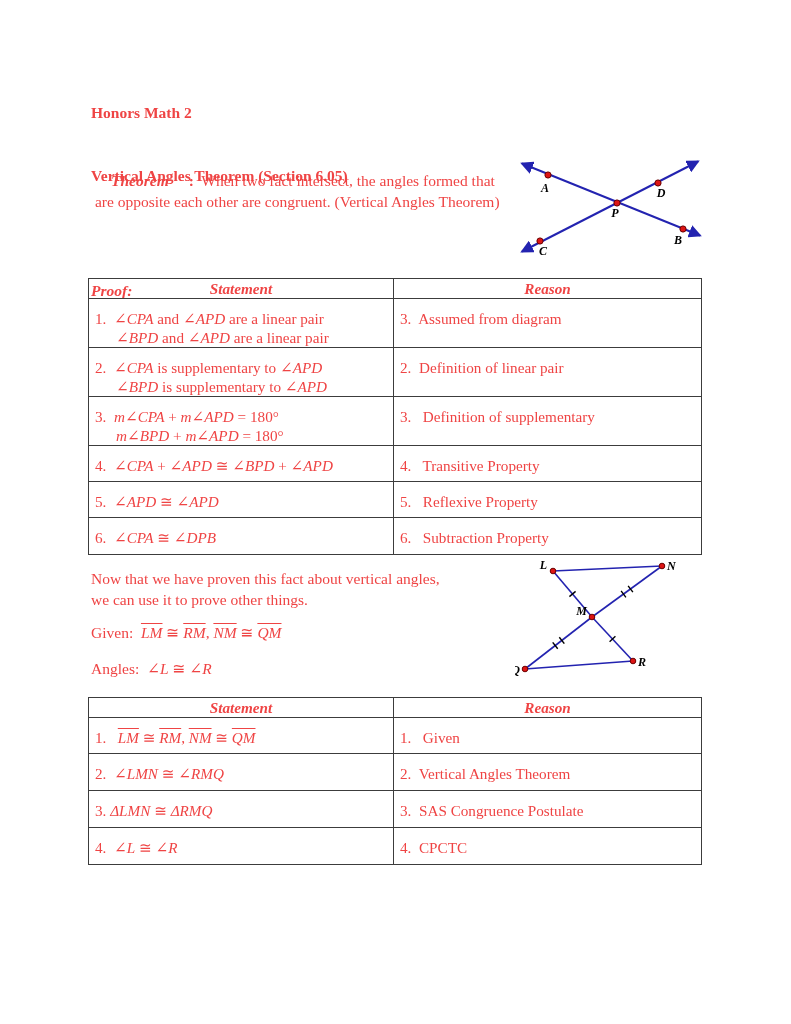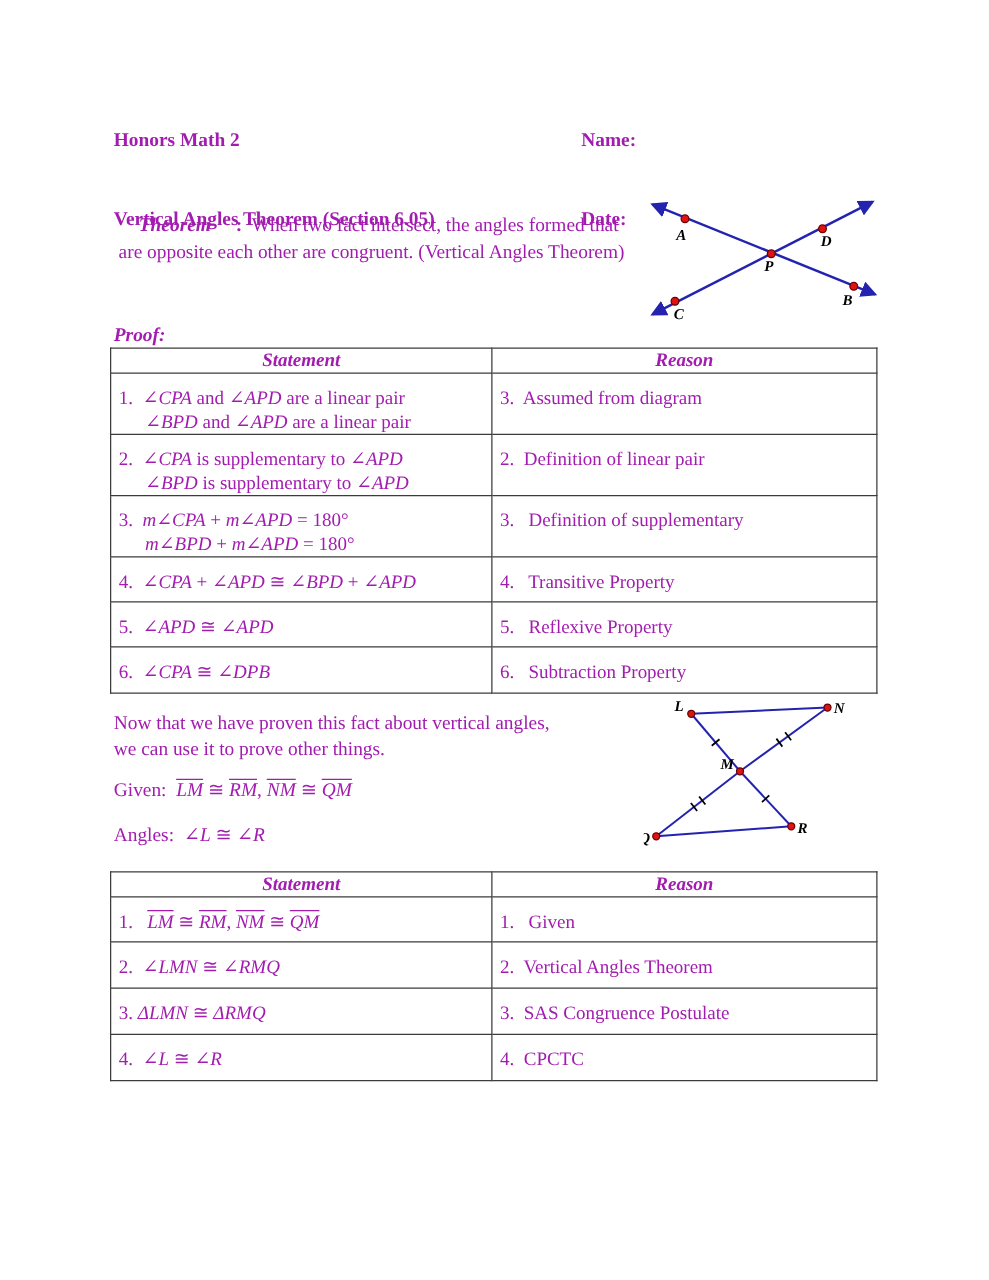--- a/index.html
+++ b/index.html
@@ -1,24 +1,24 @@
 <!DOCTYPE html>
 <html><head>
 <meta charset="utf-8">
 <style>
   html,body{margin:0;padding:0;background:#ffffff;}
   .page{
     position:relative;width:740px;height:1024px;background:#ffffff;overflow:hidden;
-    font-family:"Liberation Serif","DejaVu Serif","DejaVu Sans",serif;color:#a21caf;
+    font-family:"Liberation Serif","DejaVu Serif","DejaVu Sans",serif;color:#ef4444;
   }
   .abs{position:absolute;}
   .pre{white-space:pre-wrap;}
   .hdr{font-weight:bold;font-size:15.5px;line-height:21px;}
   .bodytxt{font-size:15.5px;line-height:21px;}
-  .proof-lbl{font-weight:bold;font-style:italic;font-size:15.5px;}
+  .proof-lbl{font-weight:bold;font-style:italic;font-size:15.5px;margin-top:22px;}
   .it{font-style:italic;}
   .ov{text-decoration:overline;}
   .bd{font-weight:bold;margin-left:20px;}
   table.proof{border-collapse:collapse;table-layout:fixed;font-size:15.2px;}
   table.proof td,table.proof th{border:1px solid #3c3c3c;vertical-align:top;overflow:hidden;}
   table.proof th{font-weight:bold;font-style:italic;text-align:center;line-height:19px;padding:0;margin-left:16px;}
   table.proof td{padding:11px 4px 0 6px;line-height:18.5px;}
   td.rsn{padding-left:9px;}
   .line{white-space:pre-wrap;}
   .line2{margin-left:21px;}
@@ -27,24 +27,20 @@
 </style>
 </head>
 <body>
 
 <div class="page">
 
   <div class="abs hdr pre" style="left:91px;top:60px;">
     <div>Honors Math 2</div>
     <div>Vertical Angles Theorem (Section 6.05)</div>
   </div>
-  <div class="abs hdr pre" style="left:465px;top:60px;">
-    <div>Name:</div>
-    <div>Date:</div>
-  </div>
 
   <div class="abs bodytxt" style="left:91px;top:170px;width:430px;">
     <div class="line"><span class="it bd">Theorem</span><span class="bd">:</span><span>  When two fact intersect, the angles formed that</span></div>
     <div class="line"><span> are opposite each other are congruent. (Vertical Angles Theorem)</span></div>
   </div>
 
   <svg class="abs" style="left:505px;top:148px;" width="210" height="115" viewBox="0 0 210 115">
     <defs>
       <marker id="arw" viewBox="0 0 10 10" refX="8.5" refY="5" markerWidth="6.5" markerHeight="6.5" orient="auto-start-reverse">
         <path d="M0,0 L10,5 L0,10 z" fill="#2323b0"></path>

